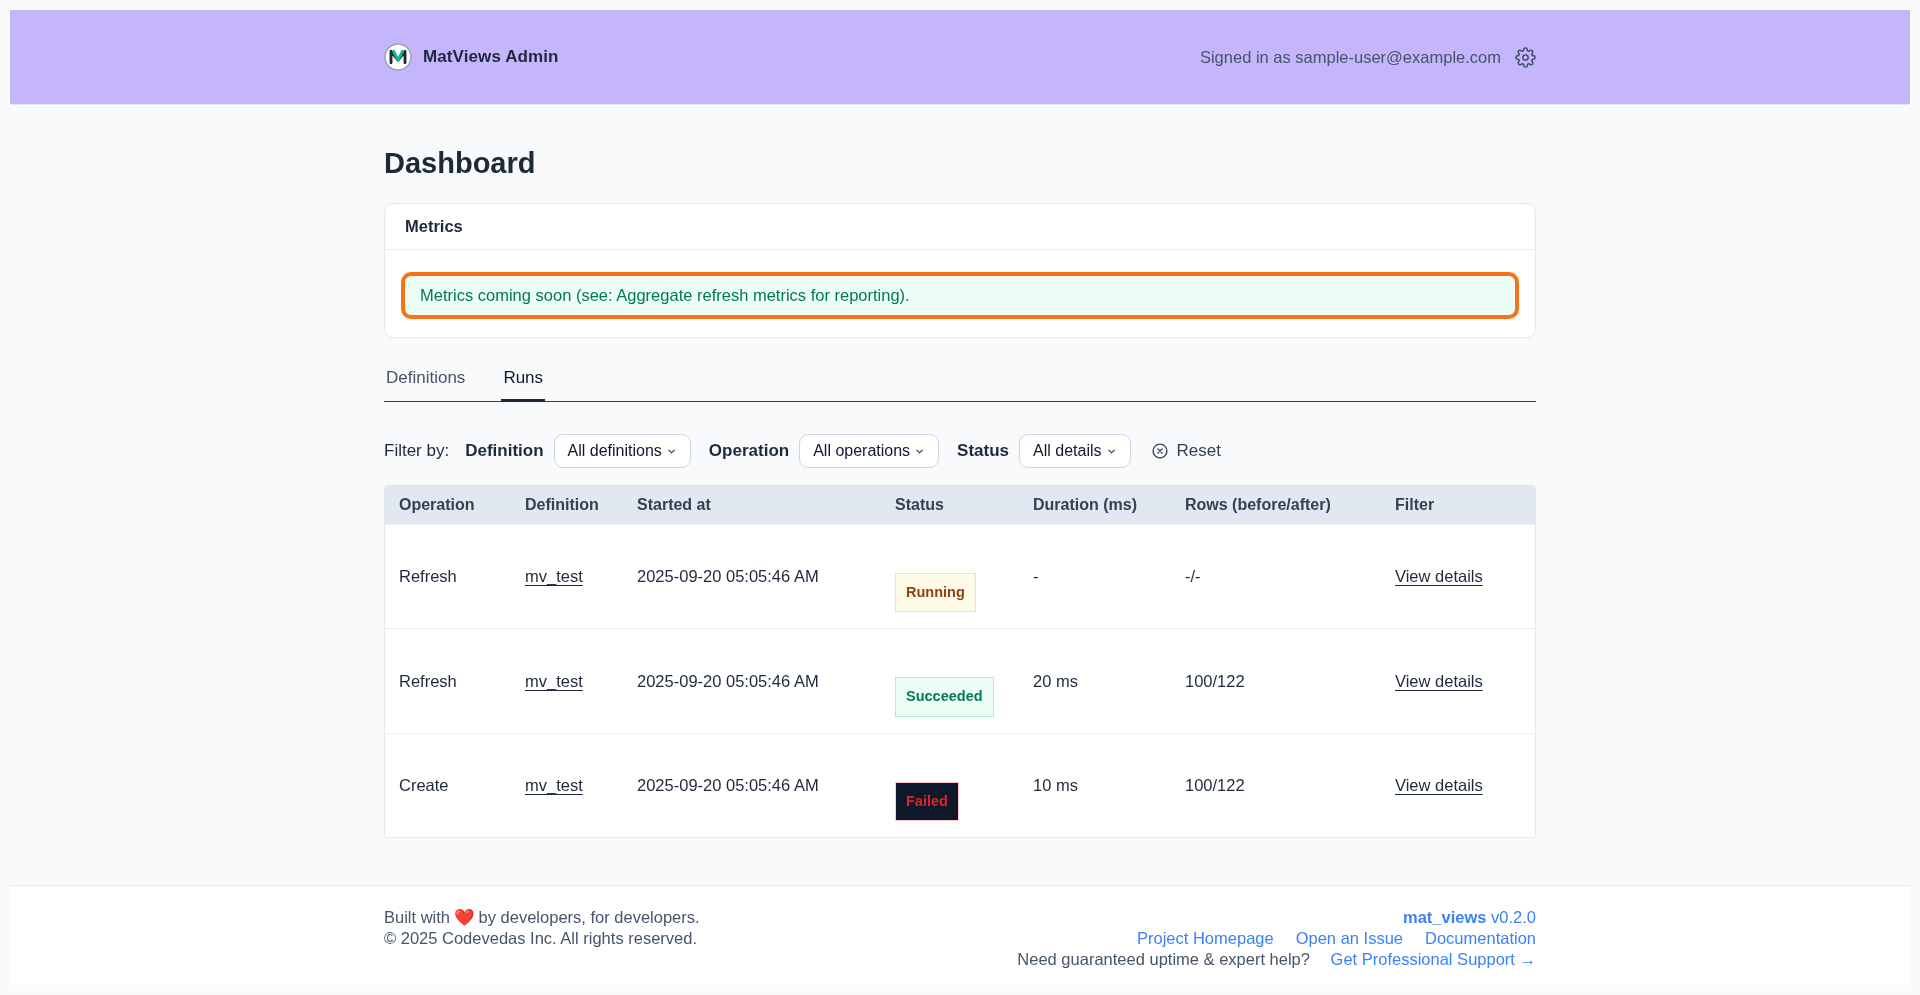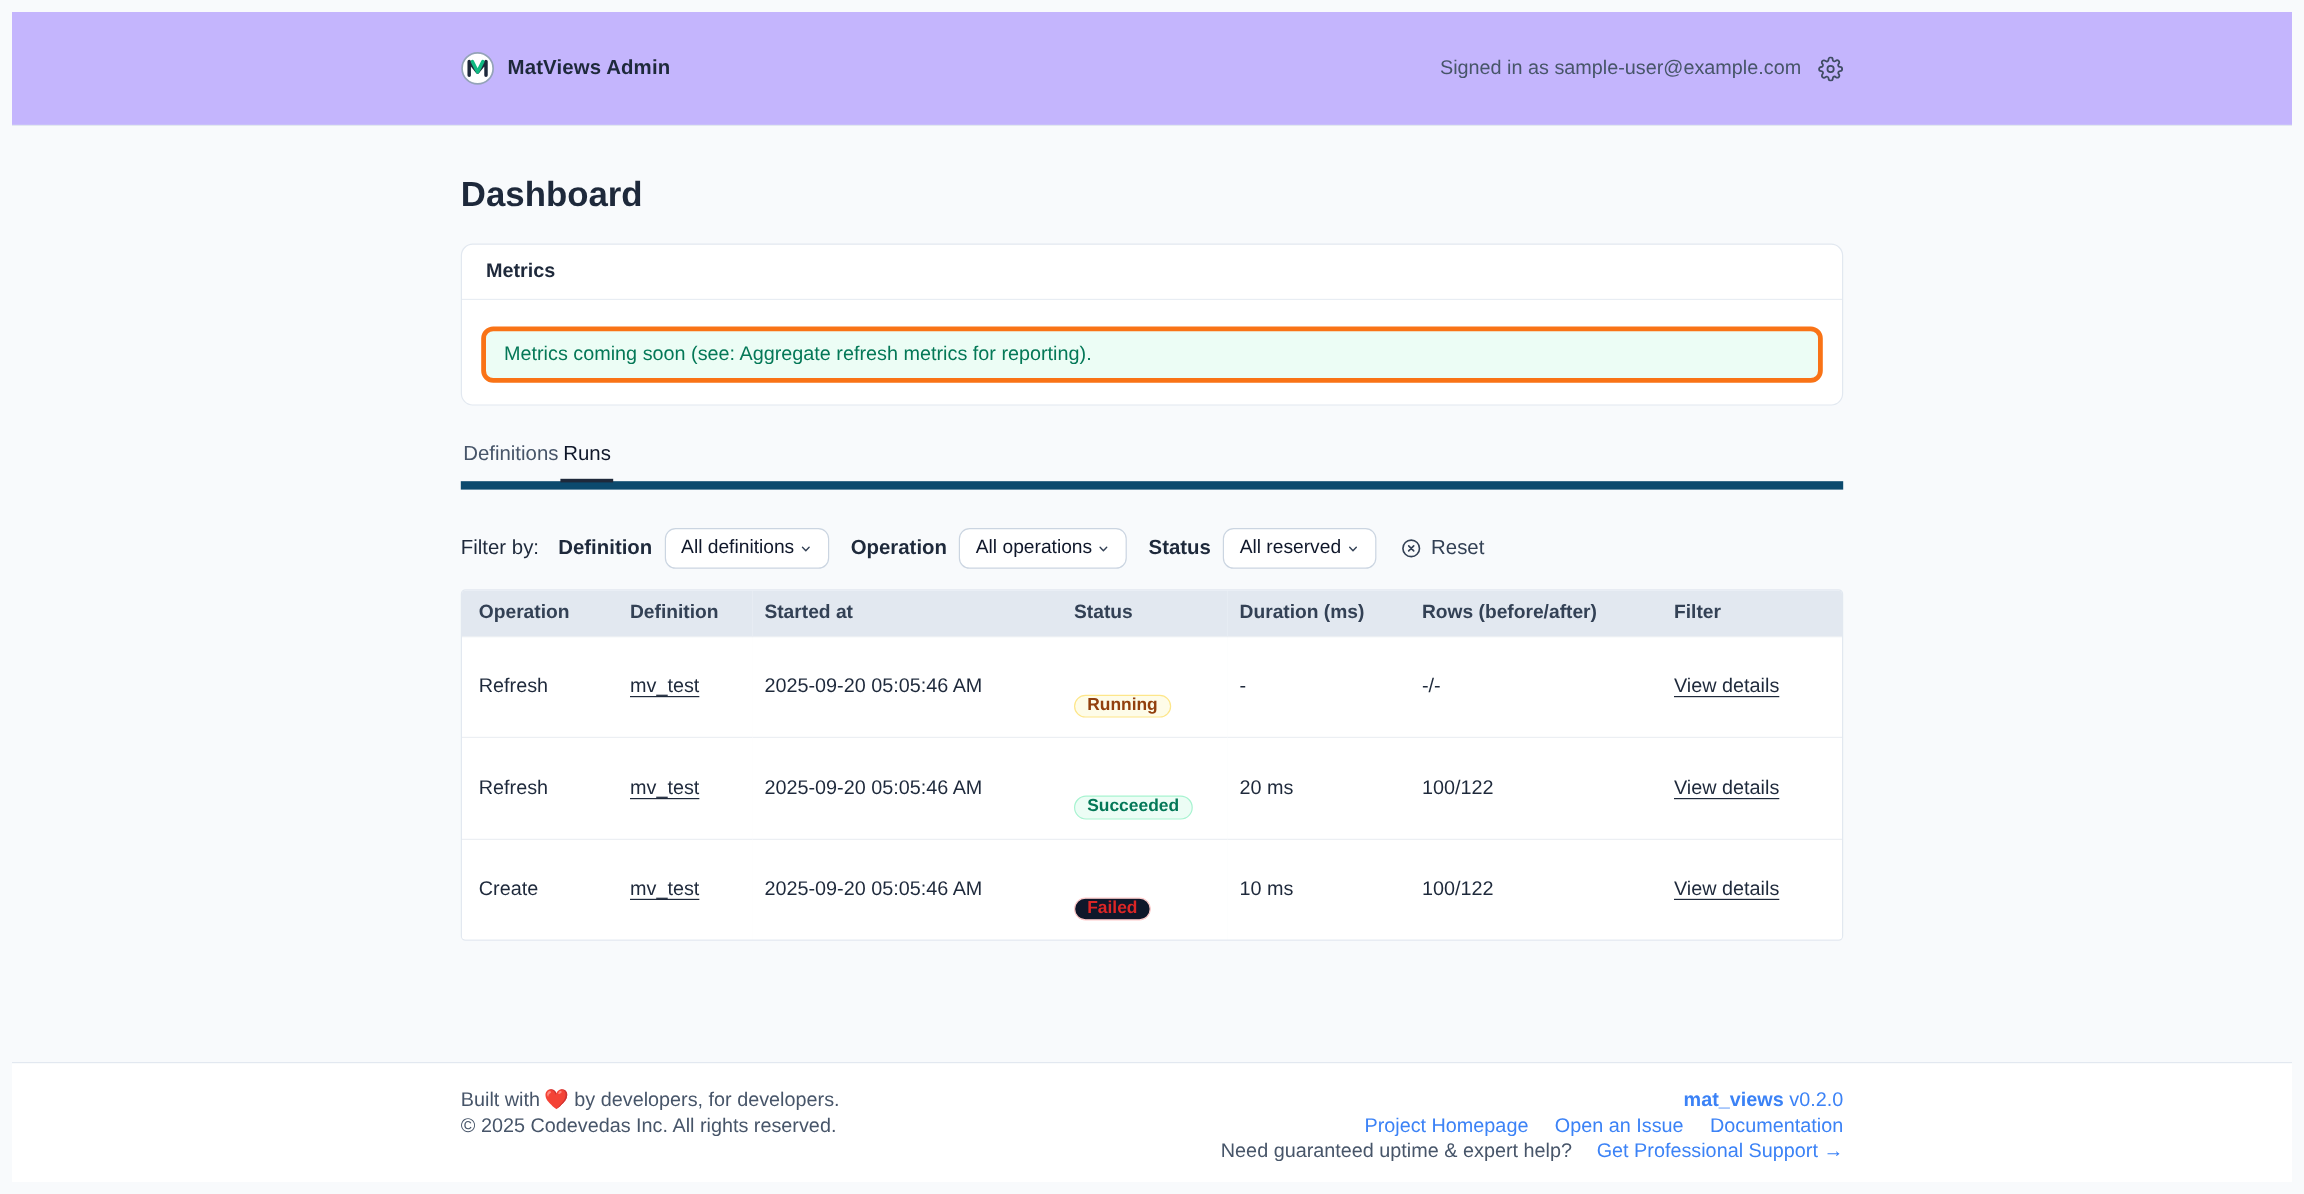--- a/index.html
+++ b/index.html
@@ -32,21 +32,21 @@
     padding: 13px 20px; font-size: 16.5px; font-weight: 700; color: #1e293b;
     border-bottom: 1px solid #e8edf3;
   }
   .card-body { padding: 22px 16px 18px; }
   .alert-success {
     background: #ecfdf5; border: 4px solid #f97316; color: #047857;
     border-radius: 10px; padding: 10px 15px; font-size: 16.5px;
   }
 
   
-  .tabs { display: flex; border-bottom: 7px solid #0c4a6e; margin-top: 22px; }
+  .tabs { display: flex; gap: 34px; border-bottom: 1px solid #0c4a6e; margin-top: 22px; }
   .tab { padding: 8px 2px 11px; font-size: 17px; color: #475569; cursor: pointer; }
   .tab.active { color: #0f172a; font-weight: 500; border-bottom: 3px solid #1e293b; margin-bottom: -1px; }
 
   
   .filters { display: flex; align-items: center; margin-top: 32px; font-size: 17px; color: #1e293b; }
   .filters .prefix { margin-right: 16px; }
   .filters .flabel { font-weight: 700; margin-right: 10px; }
   .filters .gap { width: 18px; }
   .select {
     display: inline-flex; align-items: center; gap: 4px; background: #fff;
@@ -66,21 +66,21 @@
     background: #e2e8f0; text-align: left; font-size: 16px; font-weight: 700;
     color: #334155; padding: 10px 10px; white-space: nowrap;
   }
   table.runs th:first-child, table.runs td:first-child { padding-left: 14px; }
   table.runs td {
     background: #fff; padding: 16px 10px; font-size: 16.5px; color: #1e293b;
     border-top: 1px solid #eceff3; white-space: nowrap;
   }
   a.table-link { color: #1e293b; text-decoration: underline; text-underline-offset: 3px; cursor: pointer; }
   .badge {
-    display: inline-block; padding: 0 10px; border-radius: 11px;
+    display: inline-block; padding: 10px 10px; border-radius: 0;
     font-size: 14.5px; font-weight: 700; line-height: 1.2; margin-top: 32px;
   }
   .badge-running  { background: #fefce8; border: 1px solid #fde68a; color: #92400e; }
   .badge-succeeded{ background: #ecfdf5; border: 1px solid #a7f3d0; color: #047857; }
   .badge-failed   { background: #0f172a; border: 1px solid #fecaca; color: #dc2626; }
 
   
   .app-footer { background: #fff; border-top: 1px solid #e2e8f0; }
   .app-footer .inner {
     display: flex; justify-content: space-between; align-items: flex-start;
@@ -158,21 +158,21 @@
           <span>All operations</span>
           <span style="display:inline-flex;">
             <svg width="11" height="11" viewBox="0 0 24 24" fill="none" stroke="#334155" stroke-width="2.6" stroke-linecap="round" stroke-linejoin="round">
                 <path d="M6 9l6 6 6-6"></path>
               </svg>
           </span>
         </div>
         <span class="gap"></span>
         <span class="flabel">Status</span>
         <div class="select">
-          <span>All reserved</span>
+          <span>All details</span>
           <span style="display:inline-flex;">
             <svg width="11" height="11" viewBox="0 0 24 24" fill="none" stroke="#334155" stroke-width="2.6" stroke-linecap="round" stroke-linejoin="round">
                 <path d="M6 9l6 6 6-6"></path>
               </svg>
           </span>
         </div>
         <button class="reset-btn">
           <span style="display:inline-flex;">
             <svg width="18" height="18" viewBox="0 0 24 24" fill="none" stroke="#334155" stroke-width="1.8" stroke-linecap="round">
               <circle cx="12" cy="12" r="9.2"></circle>

